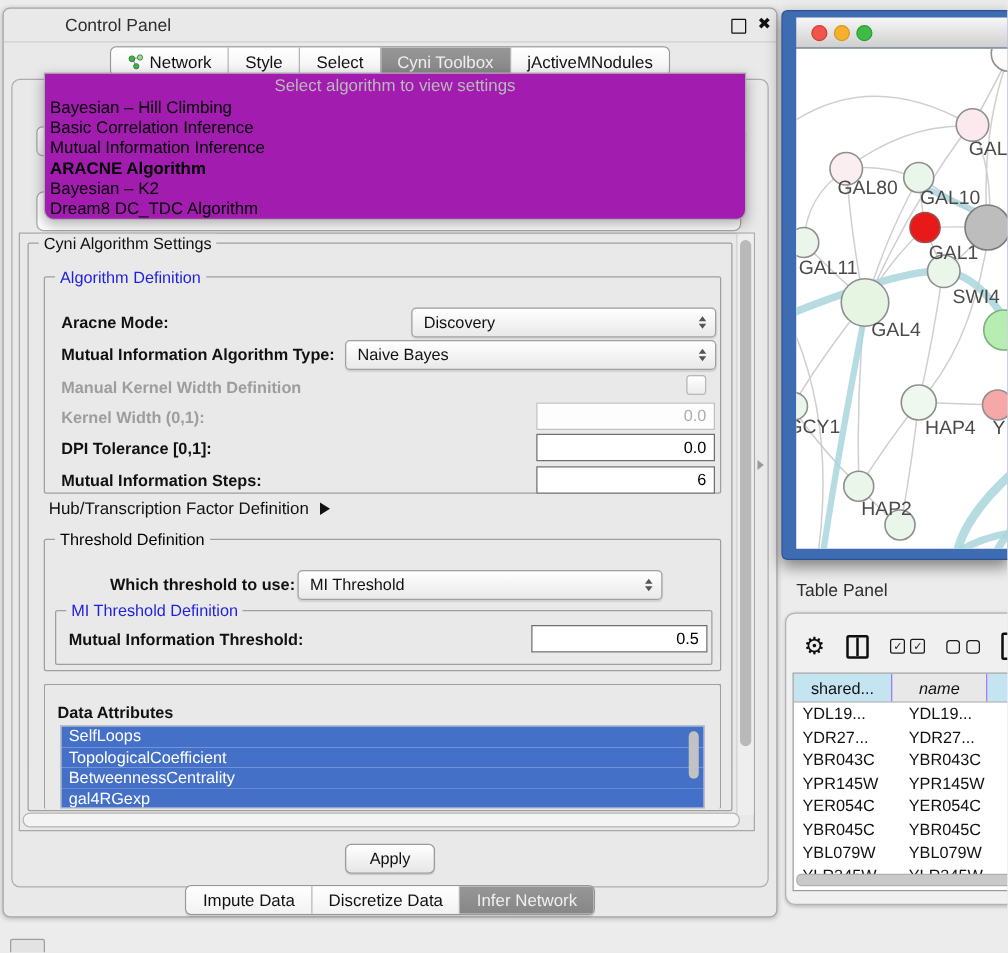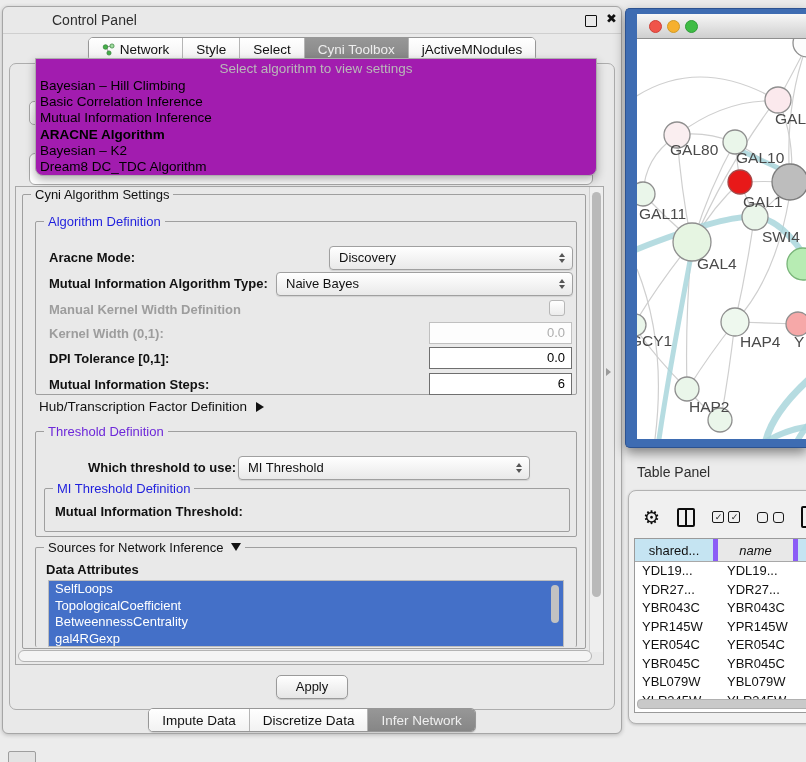--- a/index.html
+++ b/index.html
@@ -72,21 +72,21 @@
   .gear{font-size:19px;color:#0d0d0d;line-height:1;}
   .colicon{width:16px;height:15px;border:2px solid #0d0d0d;border-radius:2px;position:relative;}
   .colicon:after{content:"";position:absolute;left:6px;top:0;bottom:0;width:2px;background:#0d0d0d;}
   .ckpair{display:flex;gap:4px;}
   .ck{width:10px;height:10px;border:1.5px solid #1a1a1a;border-radius:2px;font-size:9px;line-height:10px;color:#1a1a1a;text-align:center;}
   .sqpair{display:flex;gap:5px;}
   .sq{width:9px;height:9px;border:1.5px solid #1a1a1a;border-radius:3px;}
   .cuticon{width:15px;height:18px;border:2px solid #0d0d0d;border-radius:2px;}
   .tbox{position:absolute;left:5px;top:47px;width:182px;height:173px;background:#fff;border:1px solid #9a9a9a;overflow:hidden;}
   .thead{display:flex;height:22px;border-bottom:1px solid #a8a8a8;}
-  .th{border-right:5px solid #8b5cf6;font-size:13px;color:#111;display:flex;align-items:center;justify-content:center;}
+  .th{border-right:1px solid #8b5cf6;font-size:13px;color:#111;display:flex;align-items:center;justify-content:center;}
   .tr{display:flex;height:18.5px;}
   .td{font-size:13px;color:#111;line-height:18.5px;white-space:nowrap;overflow:hidden;}
   .tbl-hscroll{position:absolute;left:2px;bottom:3px;width:176px;height:8px;background:#c9c9c9;border-radius:4px;border:1px solid #b0b0b0;}
   .splitter-dot{position:absolute;left:606px;top:368px;width:0;height:0;border-top:4px solid transparent;border-bottom:4px solid transparent;border-left:5px solid #9a9a9a;}
   .corner-btn{position:absolute;left:8px;top:751px;width:26px;height:14px;background:#e3e3e3;border:1px solid #9e9e9e;border-radius:2px;}
 </style>
 </head>
 <body>
 
 <div id="stage">
@@ -184,39 +184,39 @@
 
           <span class="lbl" style="left:13px;top:155px;">Mutual Information Steps:</span>
           <div class="tfield" style="left:393px;top:151px;width:135px;">6</div>
         </div>
 
         <div style="position:absolute;left:16px;top:204px;font-size:13.5px;color:#111;">
           <span>Hub/Transcription Factor Definition</span><span class="tri-r"></span>
         </div>
 
         <div class="gb" style="left:12px;top:236px;width:540px;height:104px;">
-          <span class="gt" style="color:#6d28d9;">Threshold Definition</span>
+          <span class="gt" style="color:#000000;">Threshold Definition</span>
 
           <span class="lbl" style="left:52px;top:28px;">Which threshold to use:</span>
           <div class="combo" style="left:202px;top:24px;width:281px;">
             <span>MI Threshold</span>
             <span class="stepper">
                 <i class="up"></i>
                 <i class="dn"></i>
               </span>
           </div>
 
           <div class="gb" style="left:8px;top:56px;width:524px;height:42px;">
             <span class="gt" style="color:#1f1fdd;">MI Threshold Definition</span>
             <span class="lbl" style="left:10px;top:15px;">Mutual Information Threshold:</span>
+            <div class="tfield" style="left:380px;top:11px;width:133px;">0.5</div>
           </div>
         </div>
 
         <div class="gb" style="left:12px;top:352px;width:540px;height:99px;border-bottom:none;">
-          <span class="gt" style="color:#111;"><span>Sources for Network Inference</span><span class="tri-d"></span></span>
           <span class="lbl" style="left:10px;top:14px;">Data Attributes</span>
           <div class="attrlist" style="left:12px;top:32px;width:514px;height:65px;">
             <div id="attr-list">
                 <div class="ai" style="background: rgb(68, 112, 200);">SelfLoops</div>
                 <div class="ai" style="background: rgb(68, 112, 200);">TopologicalCoefficient</div>
                 <div class="ai" style="background: rgb(68, 112, 200);">BetweennessCentrality</div>
                 <div class="ai" style="background: rgb(68, 112, 200);">gal4RGexp</div>
               </div>
             <div class="alscroll">
                 <div class="thumb"></div>

